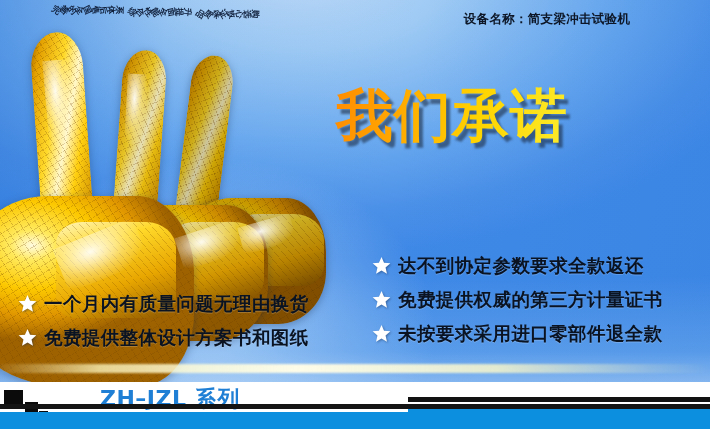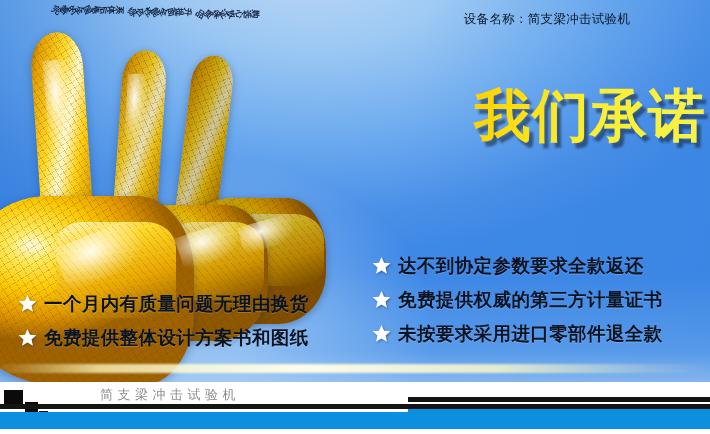--- a/index.html
+++ b/index.html
@@ -122,21 +122,21 @@
   .arc-3 { left: 196px; top: 10px; }
 
   
   .spec-block {
     position: absolute;
     left: 388px; top: 9px; width: 318px;
     text-align: center;
   }
   .spec-line {
     font-size: 12.5px;
-    font-weight: 400;
+    font-weight: 700;
     color: #0c1626;
     line-height: 19px;
     letter-spacing: 0.3px;
     white-space: nowrap;
   }
 
   
   .headline-wrap { position: absolute; left: 330px; top: 86px; width: 376px; }
   .headline {
     font-size: 57px;
@@ -144,21 +144,21 @@
     line-height: 1.02;
     letter-spacing: 1px;
     white-space: nowrap;
     background: linear-gradient(97deg, #ff8a00 0%, #ffa400 16%, #ffd400 40%, #fbee2f 66%, #f7f24a 100%);
     -webkit-background-clip: text;
     background-clip: text;
     color: transparent;
     -webkit-text-fill-color: transparent;
     filter: drop-shadow(4px 5px 1px rgba(22,34,55,0.55));
   }
-  .headline.l1 { text-align: right;  padding-left: 6px; }
+  .headline.l1 { text-align: left;  padding-left: 6px; }
   .headline.l2 { text-align: right; padding-right: 2px; margin-top: 14px; }
 
   
   .promise-list { position: absolute; }
   .promise-list.left  { left: 18px;  top: 286px; }
   .promise-list.right { left: 372px; top: 248px; }
 
   .promise-item {
     display: flex;
     align-items: center;
@@ -338,20 +338,21 @@
   <div class="streak"></div>
 
   <div class="footer">
     <div class="footer-squares">
       <div class="sq sq1"></div>
       <div class="sq sq2"></div>
       <div class="sq sq3"></div>
       <div class="sq sq4"></div>
     </div>
     <div class="brand-block">
+      <div class="brand-model">ZH–JZL 系列</div>
       <div class="brand-sub">简支梁冲击试验机</div>
     </div>
     <div class="rule-black"></div>
     <div class="rule-blue"></div>
   </div>
 
   <div class="bar-black"></div>
   <div class="bar-blue"></div>
 
 </div>

